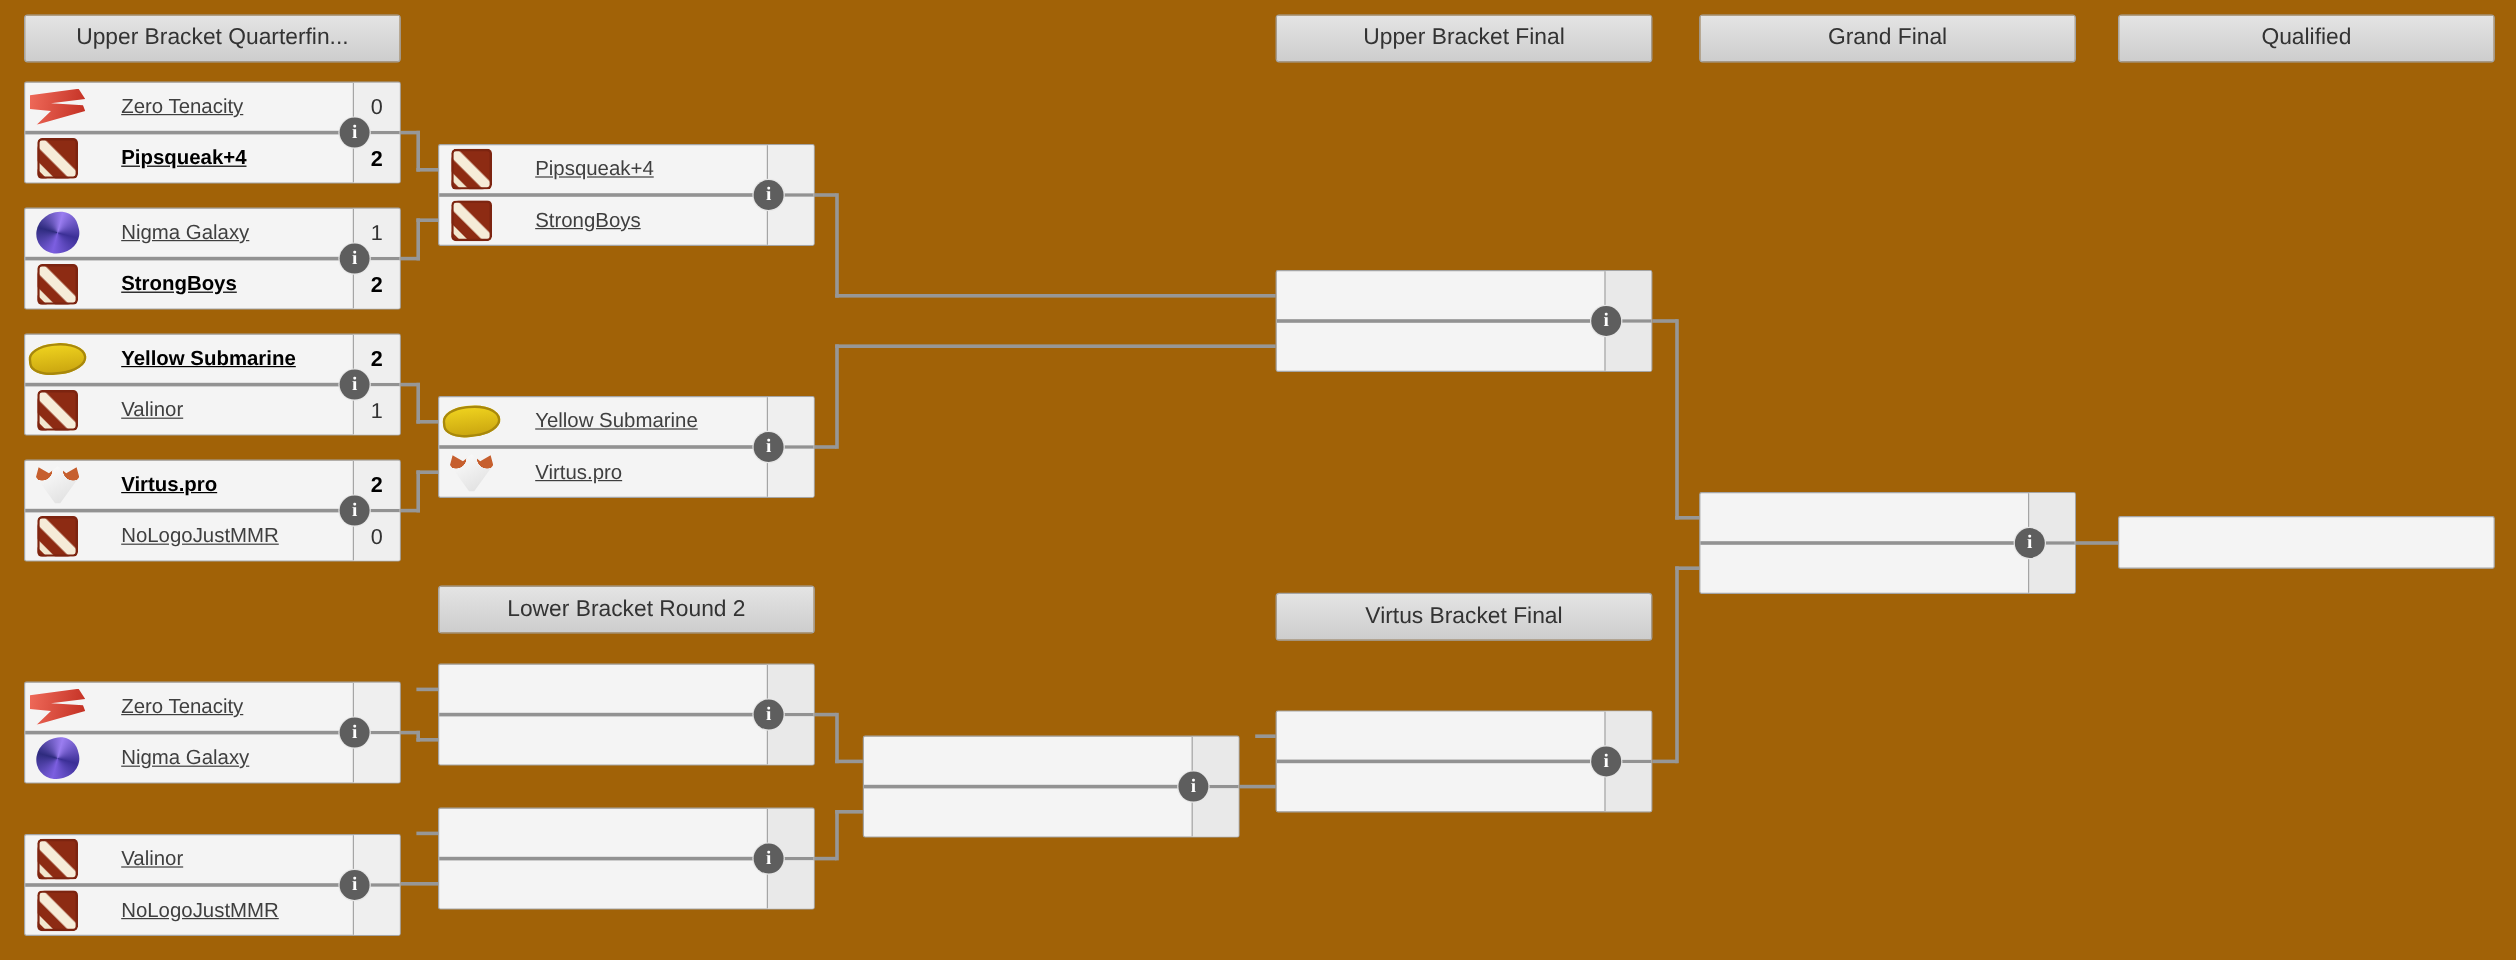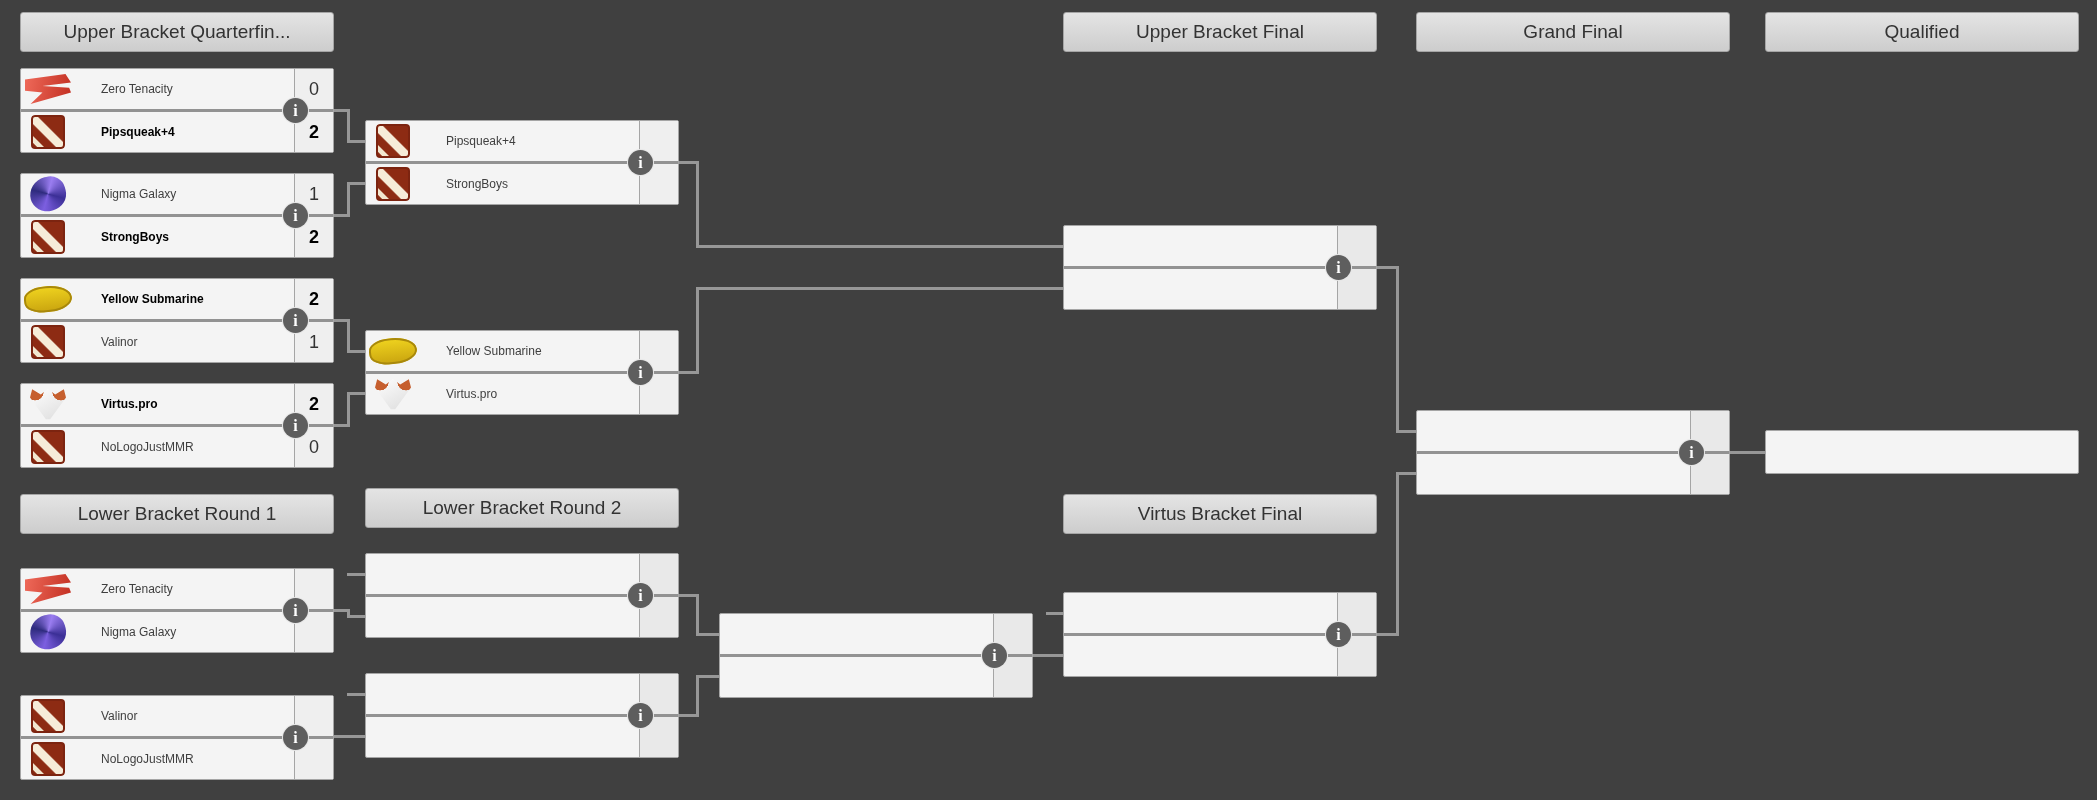--- a/index.html
+++ b/index.html
@@ -1,36 +1,36 @@
 <!DOCTYPE html>
 <html><head>
 <meta charset="utf-8">
 <title>Bracket</title>
 <style>
   html,body{margin:0;padding:0;background:#fff;}
-  .bracket{position:relative;width:2097px;height:800px;background:#404040;
+  .bracket{position:relative;width:2097px;height:800px;background:#a16207;
            font-family:"Liberation Sans",sans-serif;overflow:hidden;}
 
   
   .col-header{position:absolute;width:314px;height:40px;box-sizing:border-box;
     background:linear-gradient(#e4e4e4,#cdcdcd);border:1px solid #a5a5a5;border-radius:3px;
     display:flex;align-items:center;justify-content:center;
     font-size:19px;color:#333;white-space:nowrap;overflow:hidden;}
 
   
   .hl,.vl{position:absolute;background:#979797;z-index:1;}
   .hl{height:3px;} .vl{width:3px;}
 
   
   .match{position:absolute;width:314px;box-sizing:border-box;background:#f4f4f4;
     border:1px solid #a5a5a5;border-radius:2px;z-index:2;}
   .match .row{height:40px;display:flex;align-items:center;}
   .match .divider{height:3px;background:#929292;}
   .logo-slot{width:54px;display:flex;align-items:center;justify-content:center;flex:none;}
-  .name{flex:1;font-size:12px;color:#3f3f3f;padding-left:26px;white-space:nowrap;overflow:hidden;}
+  .name{flex:1;font-size:17px;color:#3f3f3f;padding-left:26px;white-space:nowrap;overflow:hidden;text-decoration:underline;}
   .row .score{width:39px;flex:none;align-self:stretch;box-sizing:border-box;
     border-left:1px solid #a5a5a5;background:#efefef;display:flex;align-items:center;
     justify-content:center;font-size:18px;color:#333;}
   .match.empty .score{background:#e9e9e9;}
   .row[data-winner="true"] .name{font-weight:bold;color:#000;}
   .row[data-winner="true"] .score{font-weight:bold;color:#000;}
 
   .info{position:absolute;left:262px;top:29px;width:25px;height:25px;border-radius:50%;
     background:#5e5e5e;color:#fff;display:flex;align-items:center;justify-content:center;
     font-family:"Liberation Serif",serif;font-weight:bold;font-size:16px;z-index:4;
@@ -64,21 +64,20 @@
 </style>
 </head>
 <body>
 
 <div class="bracket">
 
   <div class="col-header" style="left:20px;top:12px">Upper Bracket Quarterfin...</div>
   <div class="col-header" style="left:1063px;top:12px">Upper Bracket Final</div>
   <div class="col-header" style="left:1416px;top:12px">Grand Final</div>
   <div class="col-header" style="left:1765px;top:12px">Qualified</div>
-  <div class="col-header" style="left:20px;top:494px">Lower Bracket Round 1</div>
   <div class="col-header" style="left:365px;top:488px">Lower Bracket Round 2</div>
   <div class="col-header" style="left:1063px;top:494px">Virtus Bracket Final</div>
 
   <div class="hl" style="left:334px;top:109px;width:16px"></div>
   <div class="vl" style="left:347px;top:109px;height:34px"></div>
   <div class="hl" style="left:347px;top:140px;width:18px"></div>
 
   <div class="hl" style="left:334px;top:214px;width:16px"></div>
   <div class="vl" style="left:347px;top:182px;height:35px"></div>
   <div class="hl" style="left:347px;top:182px;width:18px"></div>

